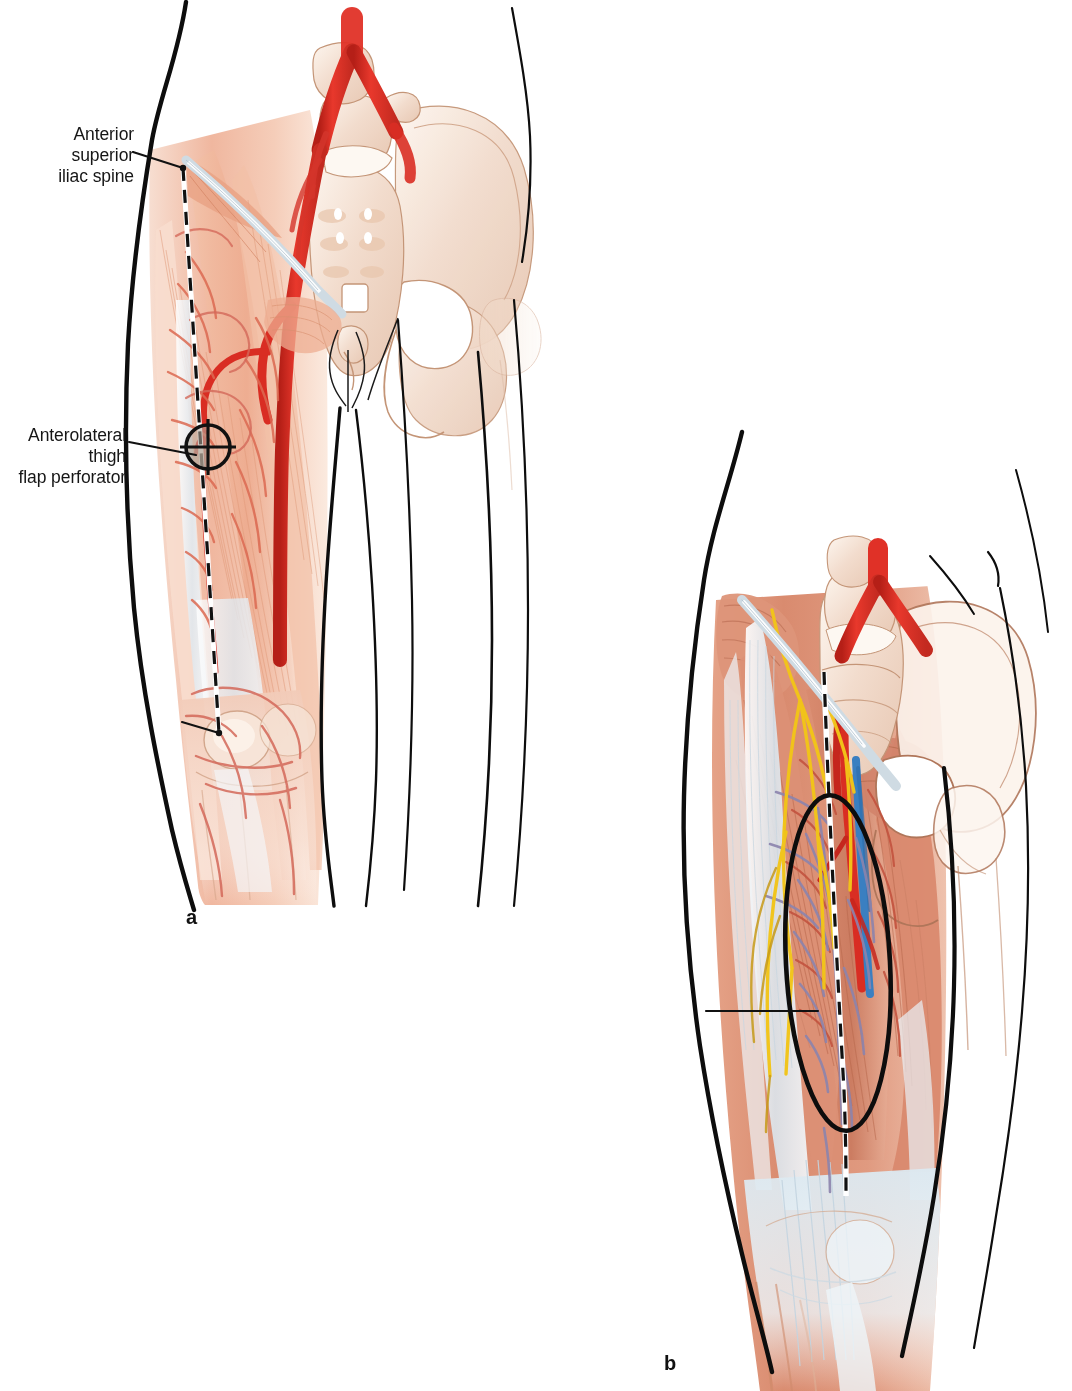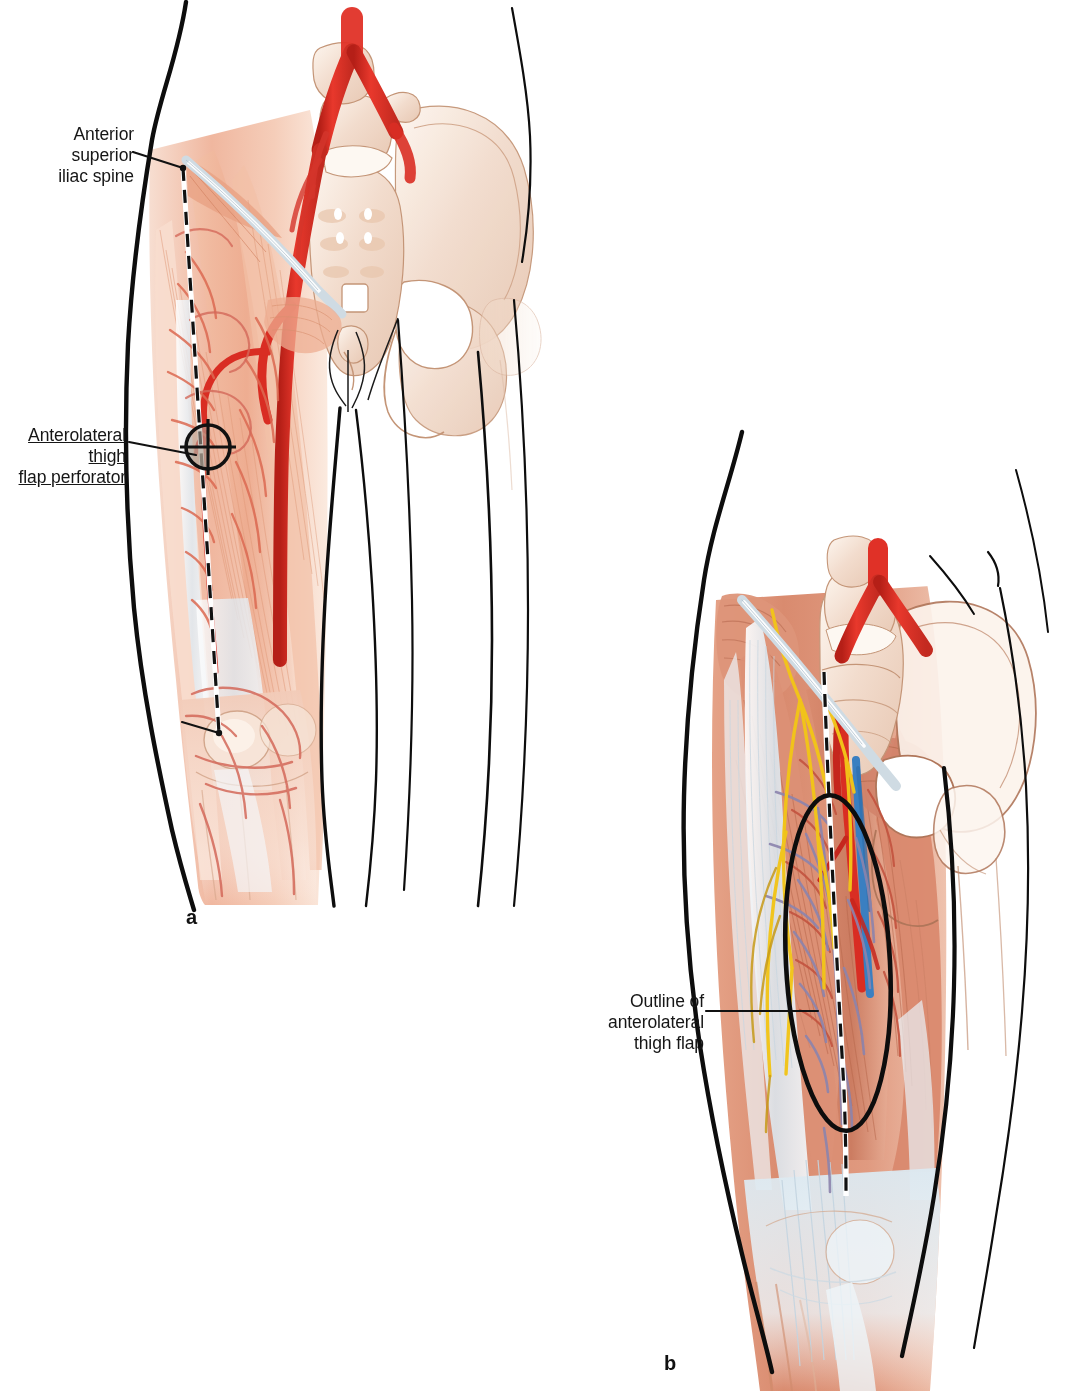--- a/index.html
+++ b/index.html
@@ -533,24 +533,22 @@
     </g>
     <g fill="#111111" stroke="none">
       <circle cx="183" cy="168" r="3.2"></circle>
       <circle cx="219" cy="733" r="3.2"></circle>
     </g>
   </svg>
 
   <div class="lbl r" style="left:8px;top:124px;width:126px;">Anterior superior
 iliac spine</div>
 
-  <div class="lbl r" style="left:0px;top:425px;width:126px;text-decoration:underline;">Anterolateral thigh
+  <div class="lbl r" style="left:0px;top:425px;width:126px;">Anterolateral thigh
 flap perforator</div>
 
 
-  <div class="lbl r" style="left:540px;top:991px;width:164px;">Outline of anterolateral
-thigh flap</div>
 
   <div class="panel-ltr" style="left:186px;top:906px;">a</div>
 
   <div class="panel-ltr" style="left:664px;top:1352px;">b</div>
 
 </div>
 
 </body></html>

